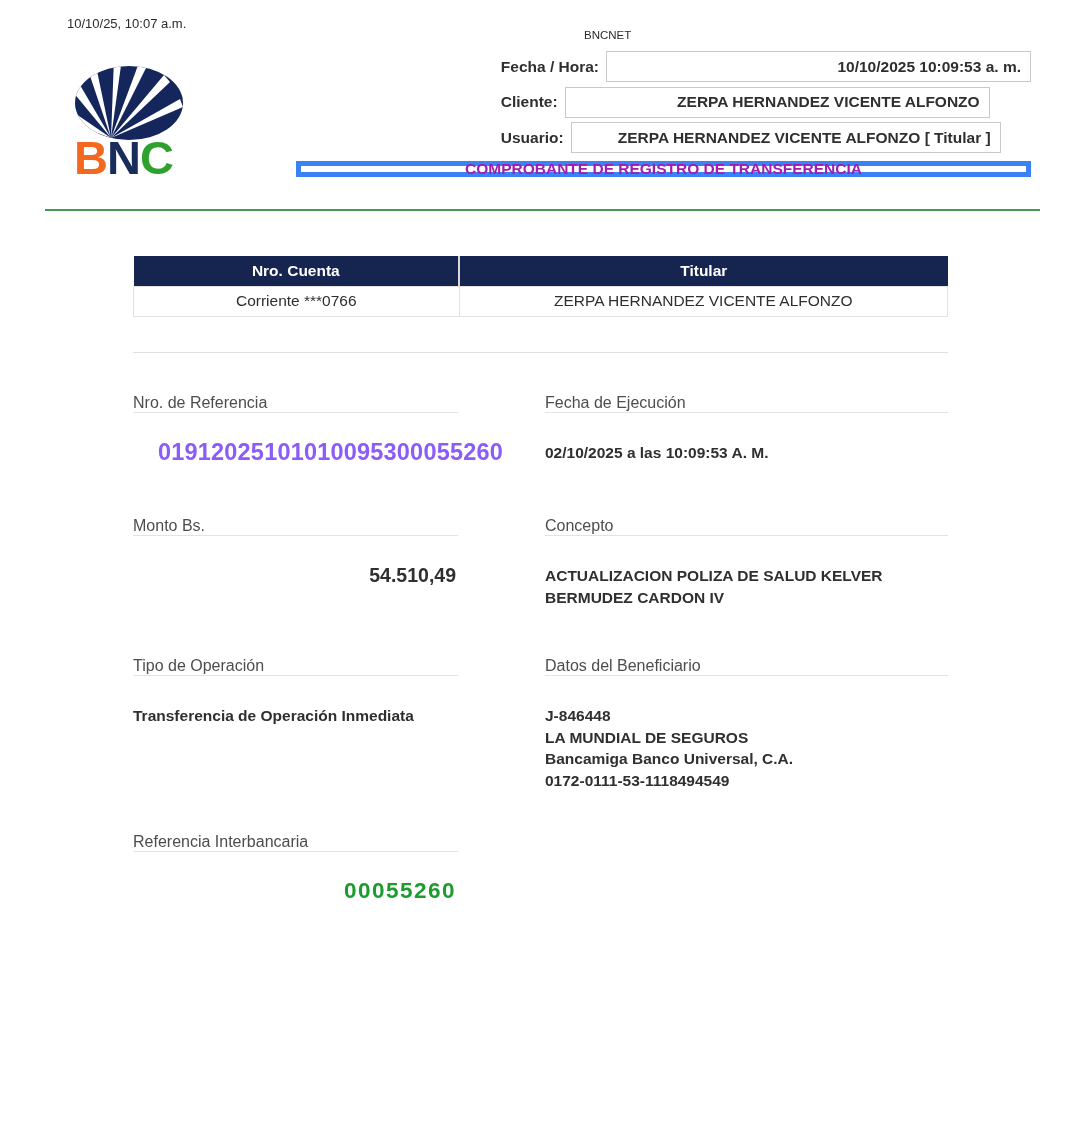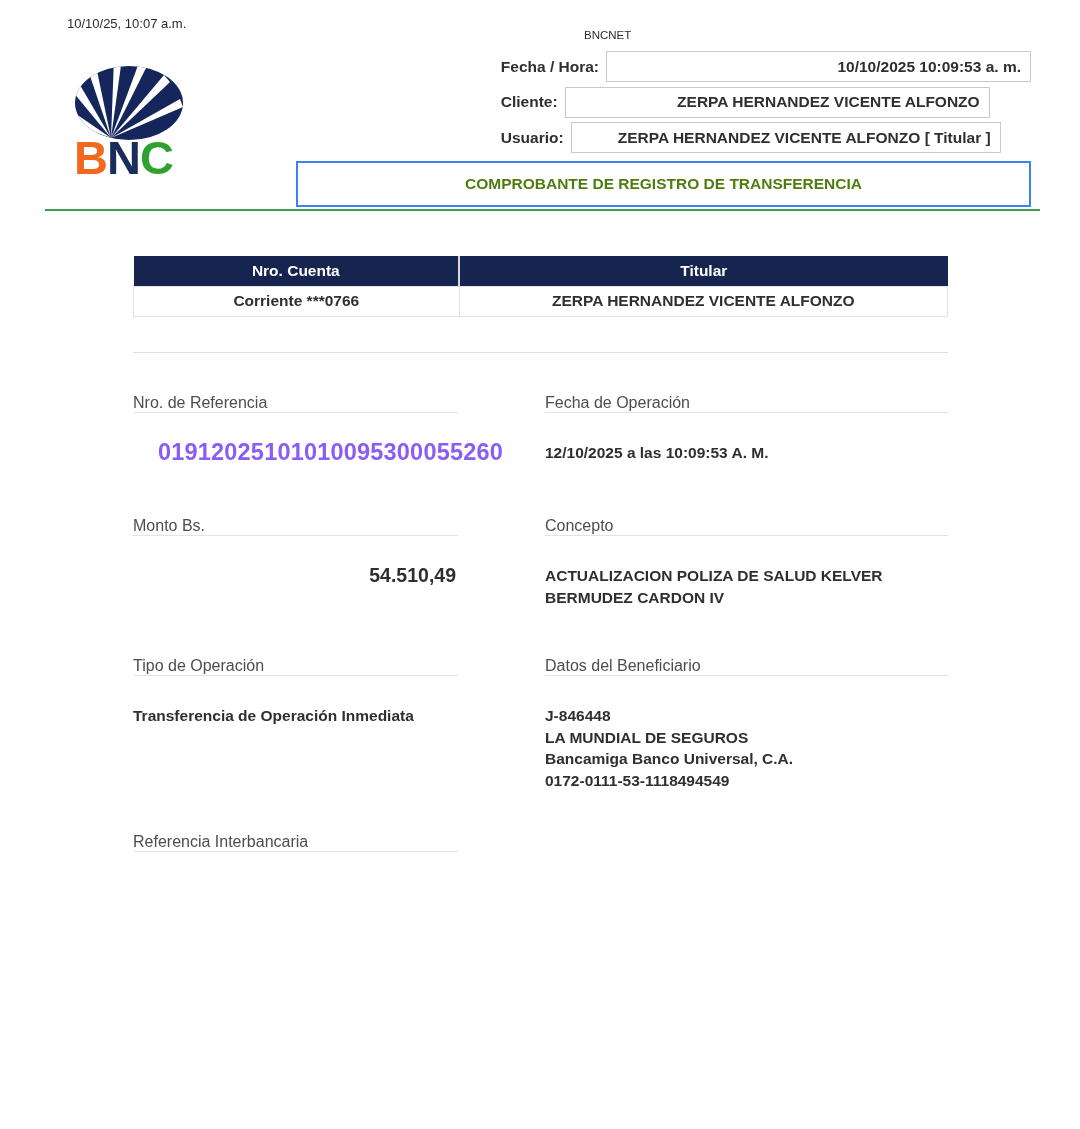--- a/index.html
+++ b/index.html
@@ -15,30 +15,30 @@
   .logo { position:absolute; left:66px; top:64px; width:118px; height:114px; }
 
   
   .header-fields { position:absolute; top:51px; right:49px; display:flex; flex-direction:column; gap:4.5px; }
   .field-row { display:flex; align-items:center; }
   .field-label { font-weight:bold; font-size:15.5px; color:#2f2f2f; margin-right:7px; white-space:nowrap; }
   .field-box { border:1px solid #c9c9c9; height:31px; display:flex; align-items:center; justify-content:flex-end;
                padding-right:9px; font-weight:bold; font-size:15.5px; color:#2f2f2f; background:#fff; white-space:nowrap; }
   .w-fecha { width:425px; } .w-cliente { width:425px; } .w-usuario { width:430px; }
 
-  .title-box { position:absolute; left:296px; top:161px; width:735px; height:46px; border:2px solid #3b82f6;
-               display:flex; align-items:center; justify-content:center; font-weight:bold; font-size:15.5px; color:#4d7c0f; }
+  .title-box { position:absolute; left:296px; top:161px; width:735px; height:16px; border:5px solid #3b82f6;
+               display:flex; align-items:center; justify-content:center; font-weight:bold; font-size:15.5px; color:#a21caf; }
 
   .green-rule { position:absolute; left:45px; top:209px; width:995px; height:0; border-top:2px solid #459a52; }
 
   
   .account-table { position:absolute; left:133px; top:256px; width:815px; border-collapse:collapse; table-layout:fixed; }
   .account-table th { background:#16254f; color:#ffffff; font-size:15.5px; font-weight:bold; height:30px; text-align:center;margin-left:28px; }
   .account-table th:first-child { border-right:2px solid #d8d8d8; }
-  .account-table td { background:#fff; border:1px solid #e3e3e3; text-align:center; font-weight:bold;
+  .account-table td { background:#fff; border:1px solid #e3e3e3; text-align:center; font-weight:normal;
                       font-size:15.5px; color:#2f2f2f; height:30px; }
   .col-cuenta { width:40%; } .col-titular { width:60%; }
 
   
   .body-sections { position:absolute; left:133px; top:352px; width:815px; border-top:1px solid #e0e0e0; padding-top:41px; }
   .sec-grid { display:grid; grid-template-columns:325px 403px; column-gap:87px; align-items:start; }
   .row-1 { height:123px; } .row-2 { height:140px; } .row-3 { height:176px; }
   .sec-label { font-size:16px; color:#4d4d4d; padding-bottom:0; border-bottom:1px solid #e3e3e3; }
   .sec-value { margin-top:29px; font-weight:bold; font-size:15.5px; color:#2f2f2f; line-height:21.5px; }
   .nowrap { white-space:nowrap; }
@@ -112,22 +112,22 @@
   </table>
 
   <div class="body-sections">
 
     <div class="sec-grid row-1">
       <div>
         <div class="sec-label">Nro. de Referencia</div>
         <div class="ref-number">01912025101010095300055260</div>
       </div>
       <div>
-        <div class="sec-label">Fecha de Operación</div>
-        <div class="sec-value nowrap">12/10/2025 a las 10:09:53 A. M.</div>
+        <div class="sec-label">Fecha de Ejecución</div>
+        <div class="sec-value nowrap">02/10/2025 a las 10:09:53 A. M.</div>
       </div>
     </div>
 
     <div class="sec-grid row-2">
       <div>
         <div class="sec-label">Monto Bs.</div>
         <div class="sec-value monto">54.510,49</div>
       </div>
       <div>
         <div class="sec-label">Concepto</div>
@@ -147,18 +147,19 @@
           <div>LA MUNDIAL DE SEGUROS</div>
           <div>Bancamiga Banco Universal, C.A.</div>
           <div>0172-0111-53-1118494549</div>
         </div>
       </div>
     </div>
 
     <div class="sec-grid">
       <div>
         <div class="sec-label">Referencia Interbancaria</div>
+        <div class="interbank">00055260</div>
       </div>
       <div></div>
     </div>
 
   </div>
 </div>
 
 </body></html>

